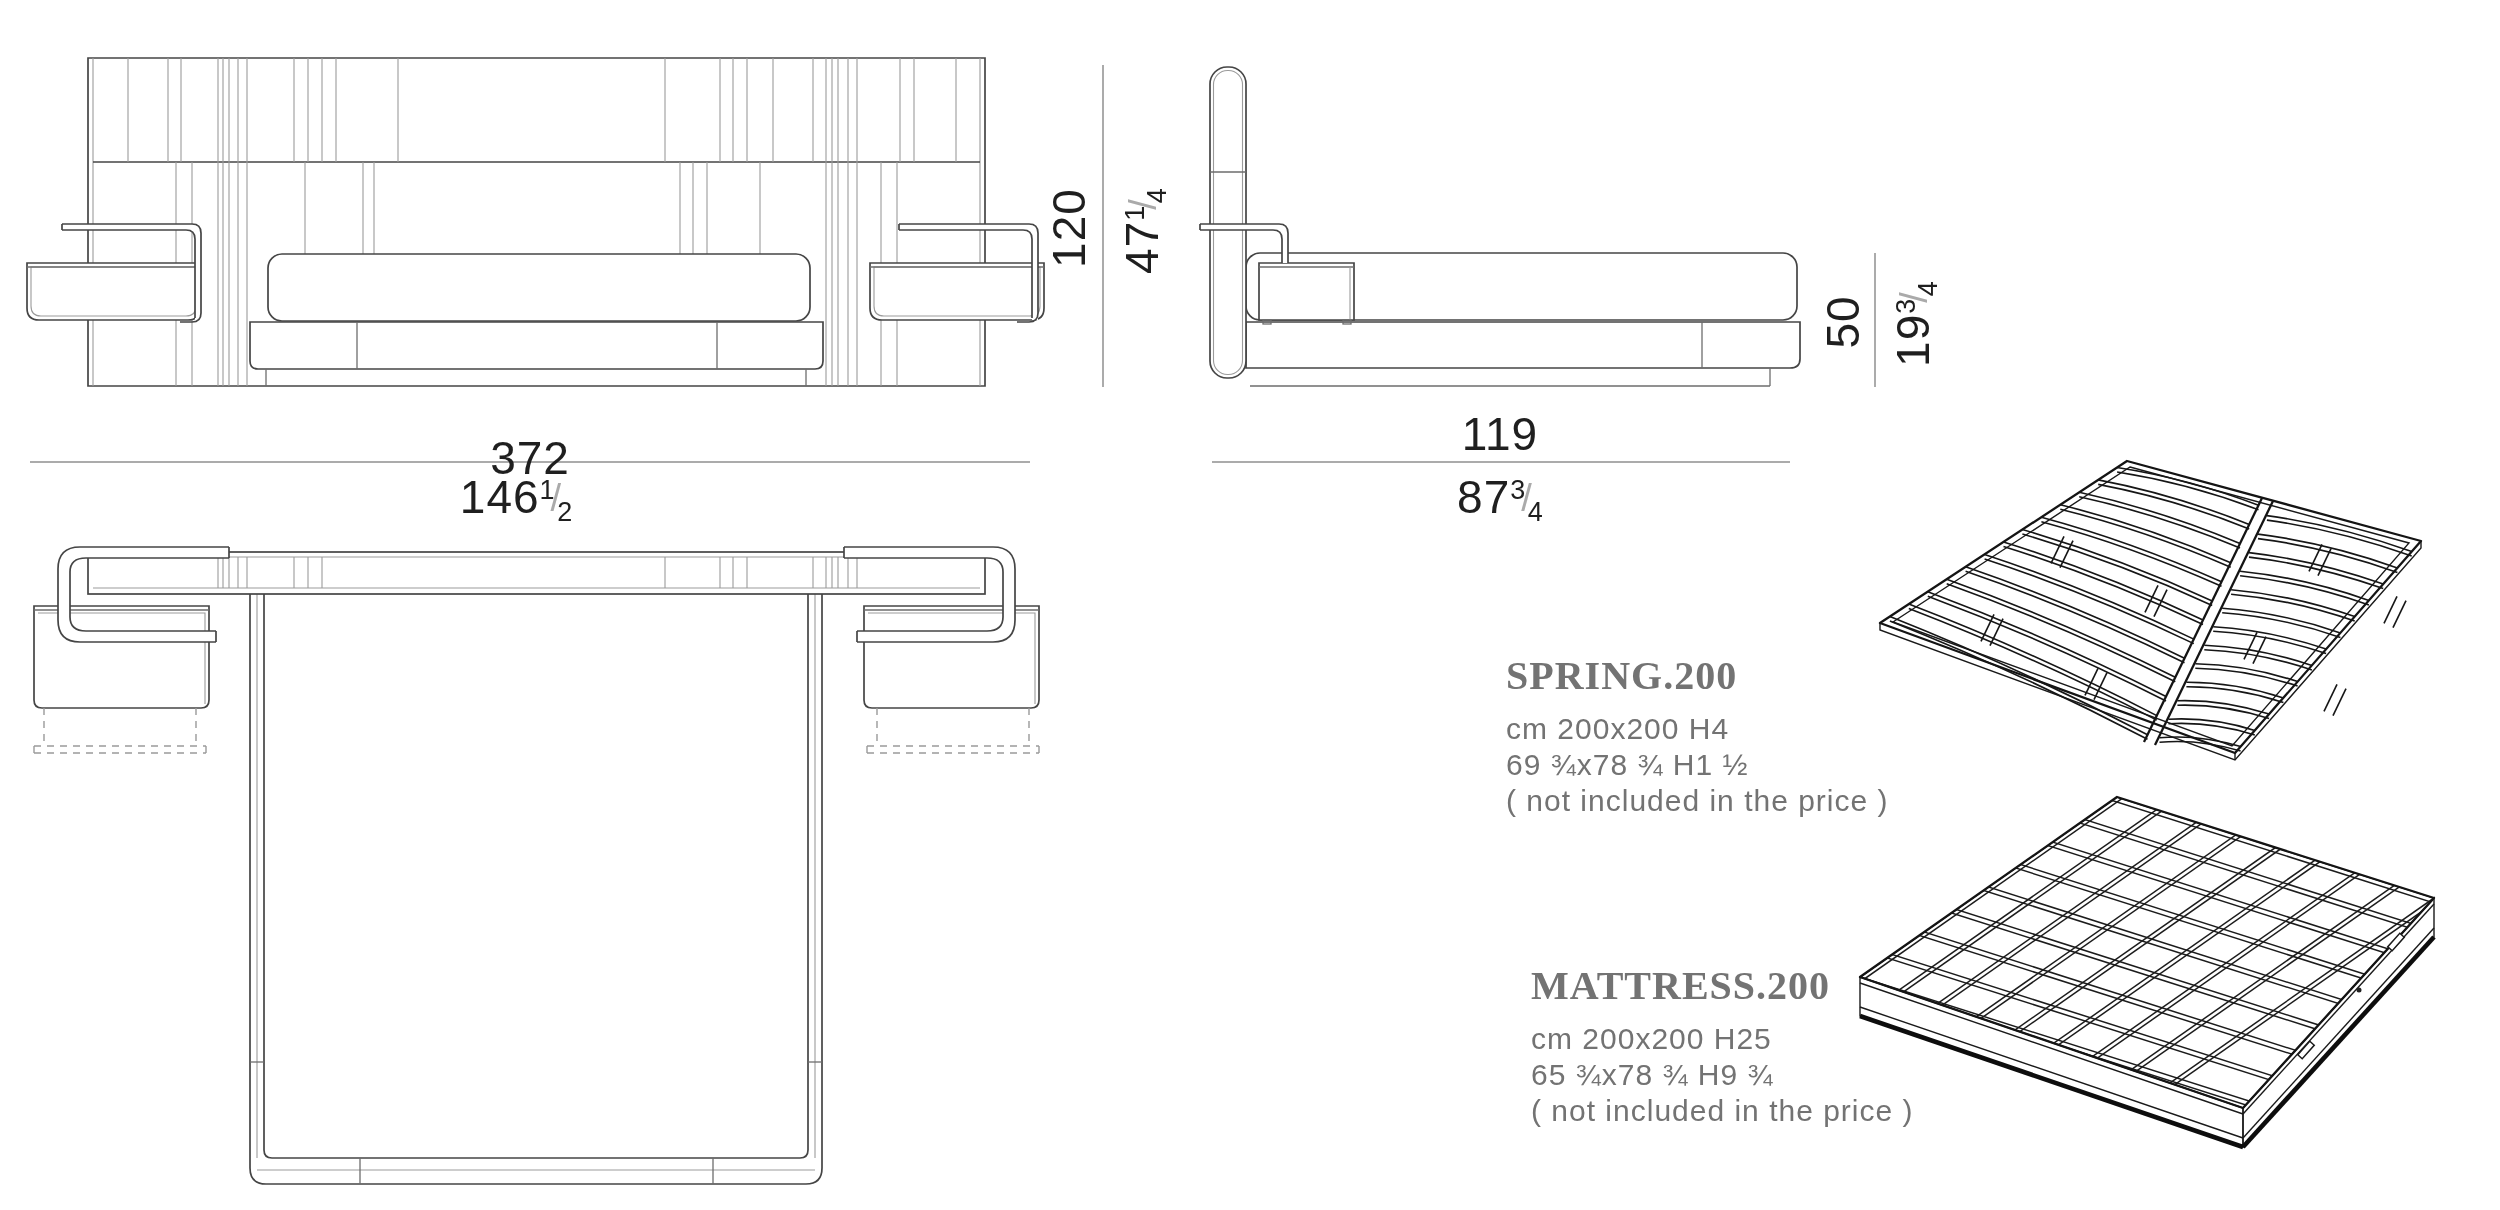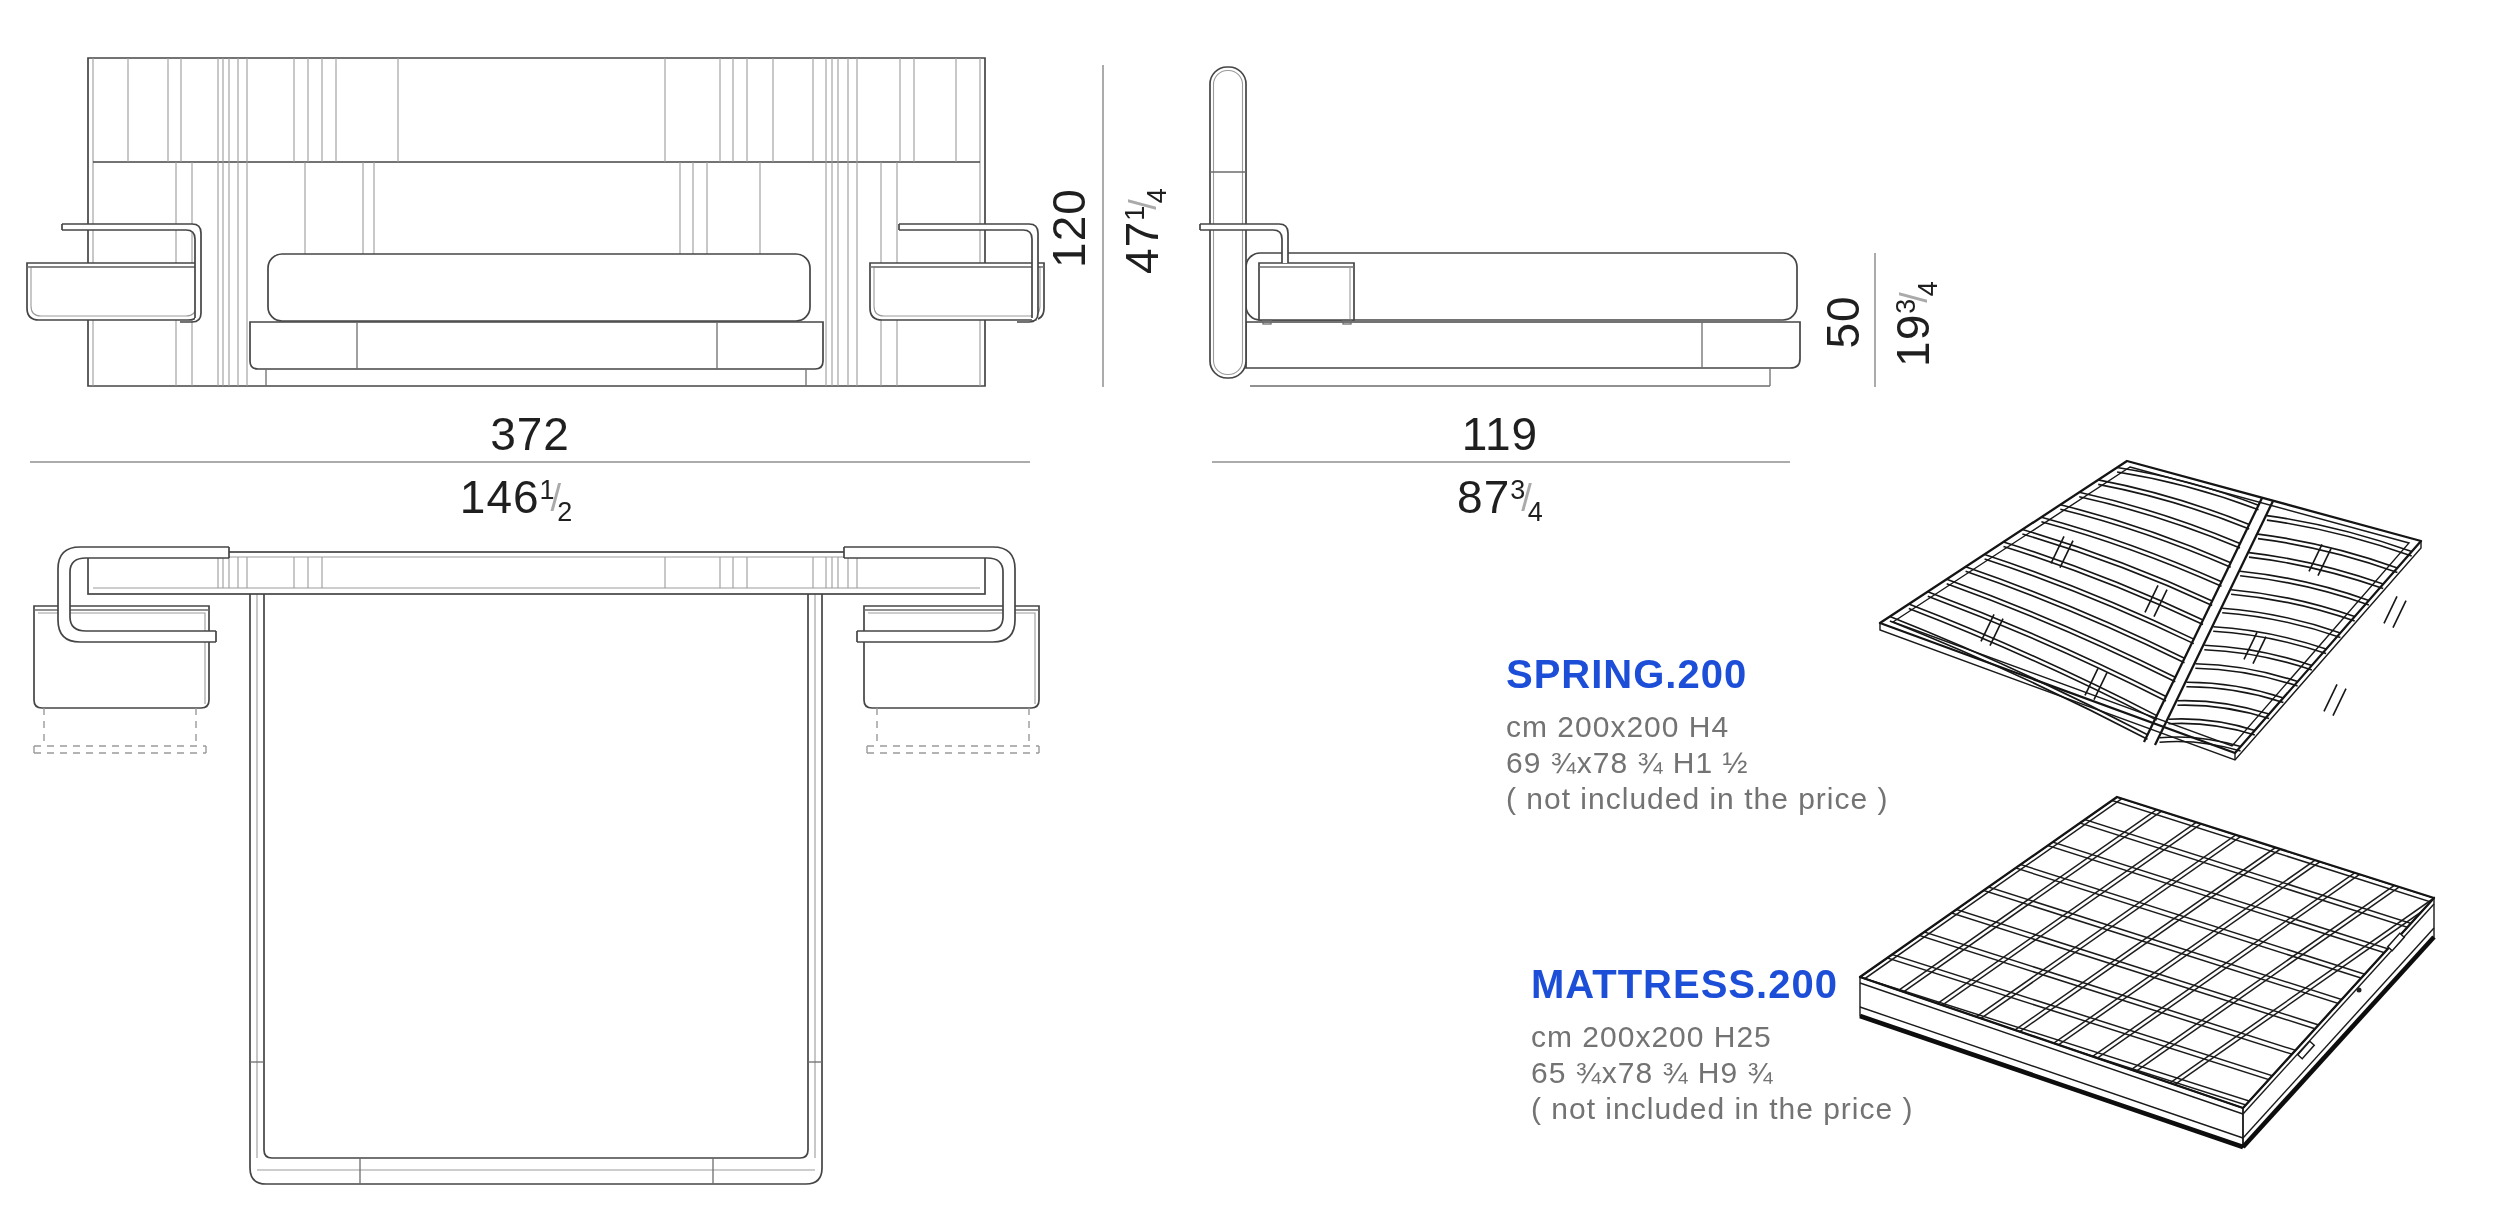--- a/index.html
+++ b/index.html
@@ -25,22 +25,22 @@
   
   .hlabel{position:absolute;transform:translate(-50%,-50%);font-size:46px;letter-spacing:1px;
           color:#1f1f1f;white-space:nowrap;}
   .vlabel{position:absolute;transform:translate(-50%,-50%) rotate(-90deg);font-size:46px;
           letter-spacing:1px;color:#1f1f1f;white-space:nowrap;}
   .fr{display:inline-block;font-size:27px;letter-spacing:0;}
   .fn{position:relative;top:-14px;}
   .fs{font-size:38px;color:#aaa;position:relative;top:-2px;margin:0 -4px;}
   .fd{position:relative;top:8px;}
   .prod{position:absolute;white-space:nowrap;}
-  .prod .title{font-family:Liberation Sans, sans-serif;font-weight:bold;font-size:40px;
-               letter-spacing:1px;color:#1d4ed8;margin:0 0 12px 0;}
+  .prod .title{font-family:Liberation Serif, serif;font-weight:bold;font-size:40px;
+               letter-spacing:1px;color:#737373;margin:0 0 12px 0;}
   .prod .spec{font-size:30px;line-height:36px;color:#737373;letter-spacing:1px;margin:0;}
 </style>
 </head>
 <body>
 
 <div id="canvas">
 
   <svg id="art" width="2500" height="1210" viewBox="0 0 2500 1210">
     <defs>
       <clipPath id="mq">
@@ -323,21 +323,21 @@
         <g transform="translate(2396,942) rotate(-48)">
           <rect x="-9" y="-3" width="18" height="6" fill="#fff" stroke="#1a1a1a" stroke-width="1.5"></rect>
         </g>
         <g transform="translate(2306,1050) rotate(-48)">
           <rect x="-9" y="-3" width="18" height="6" fill="#fff" stroke="#1a1a1a" stroke-width="1.5"></rect>
         </g>
         <circle cx="2359" cy="990" r="2.5" fill="#222"></circle>
       </g>
   </svg>
 
-  <div class="hlabel" style="left:530px;top:434px;">372</div>
+  <div class="hlabel" style="left:530px;top:458px;">372</div>
   <div class="hlabel" style="left:516px;top:497px;">
     <span>146</span><span class="fr"><span class="fn">1</span><span class="fs">/</span><span class="fd">2</span></span>
   </div>
 
   <div class="vlabel" style="left:1069px;top:228px;">120</div>
   <div class="vlabel" style="left:1142px;top:231px;">
     <span>47</span><span class="fr"><span class="fn">1</span><span class="fs">/</span><span class="fd">4</span></span>
   </div>
 
   <div class="hlabel" style="left:1500px;top:434px;">119</div>

